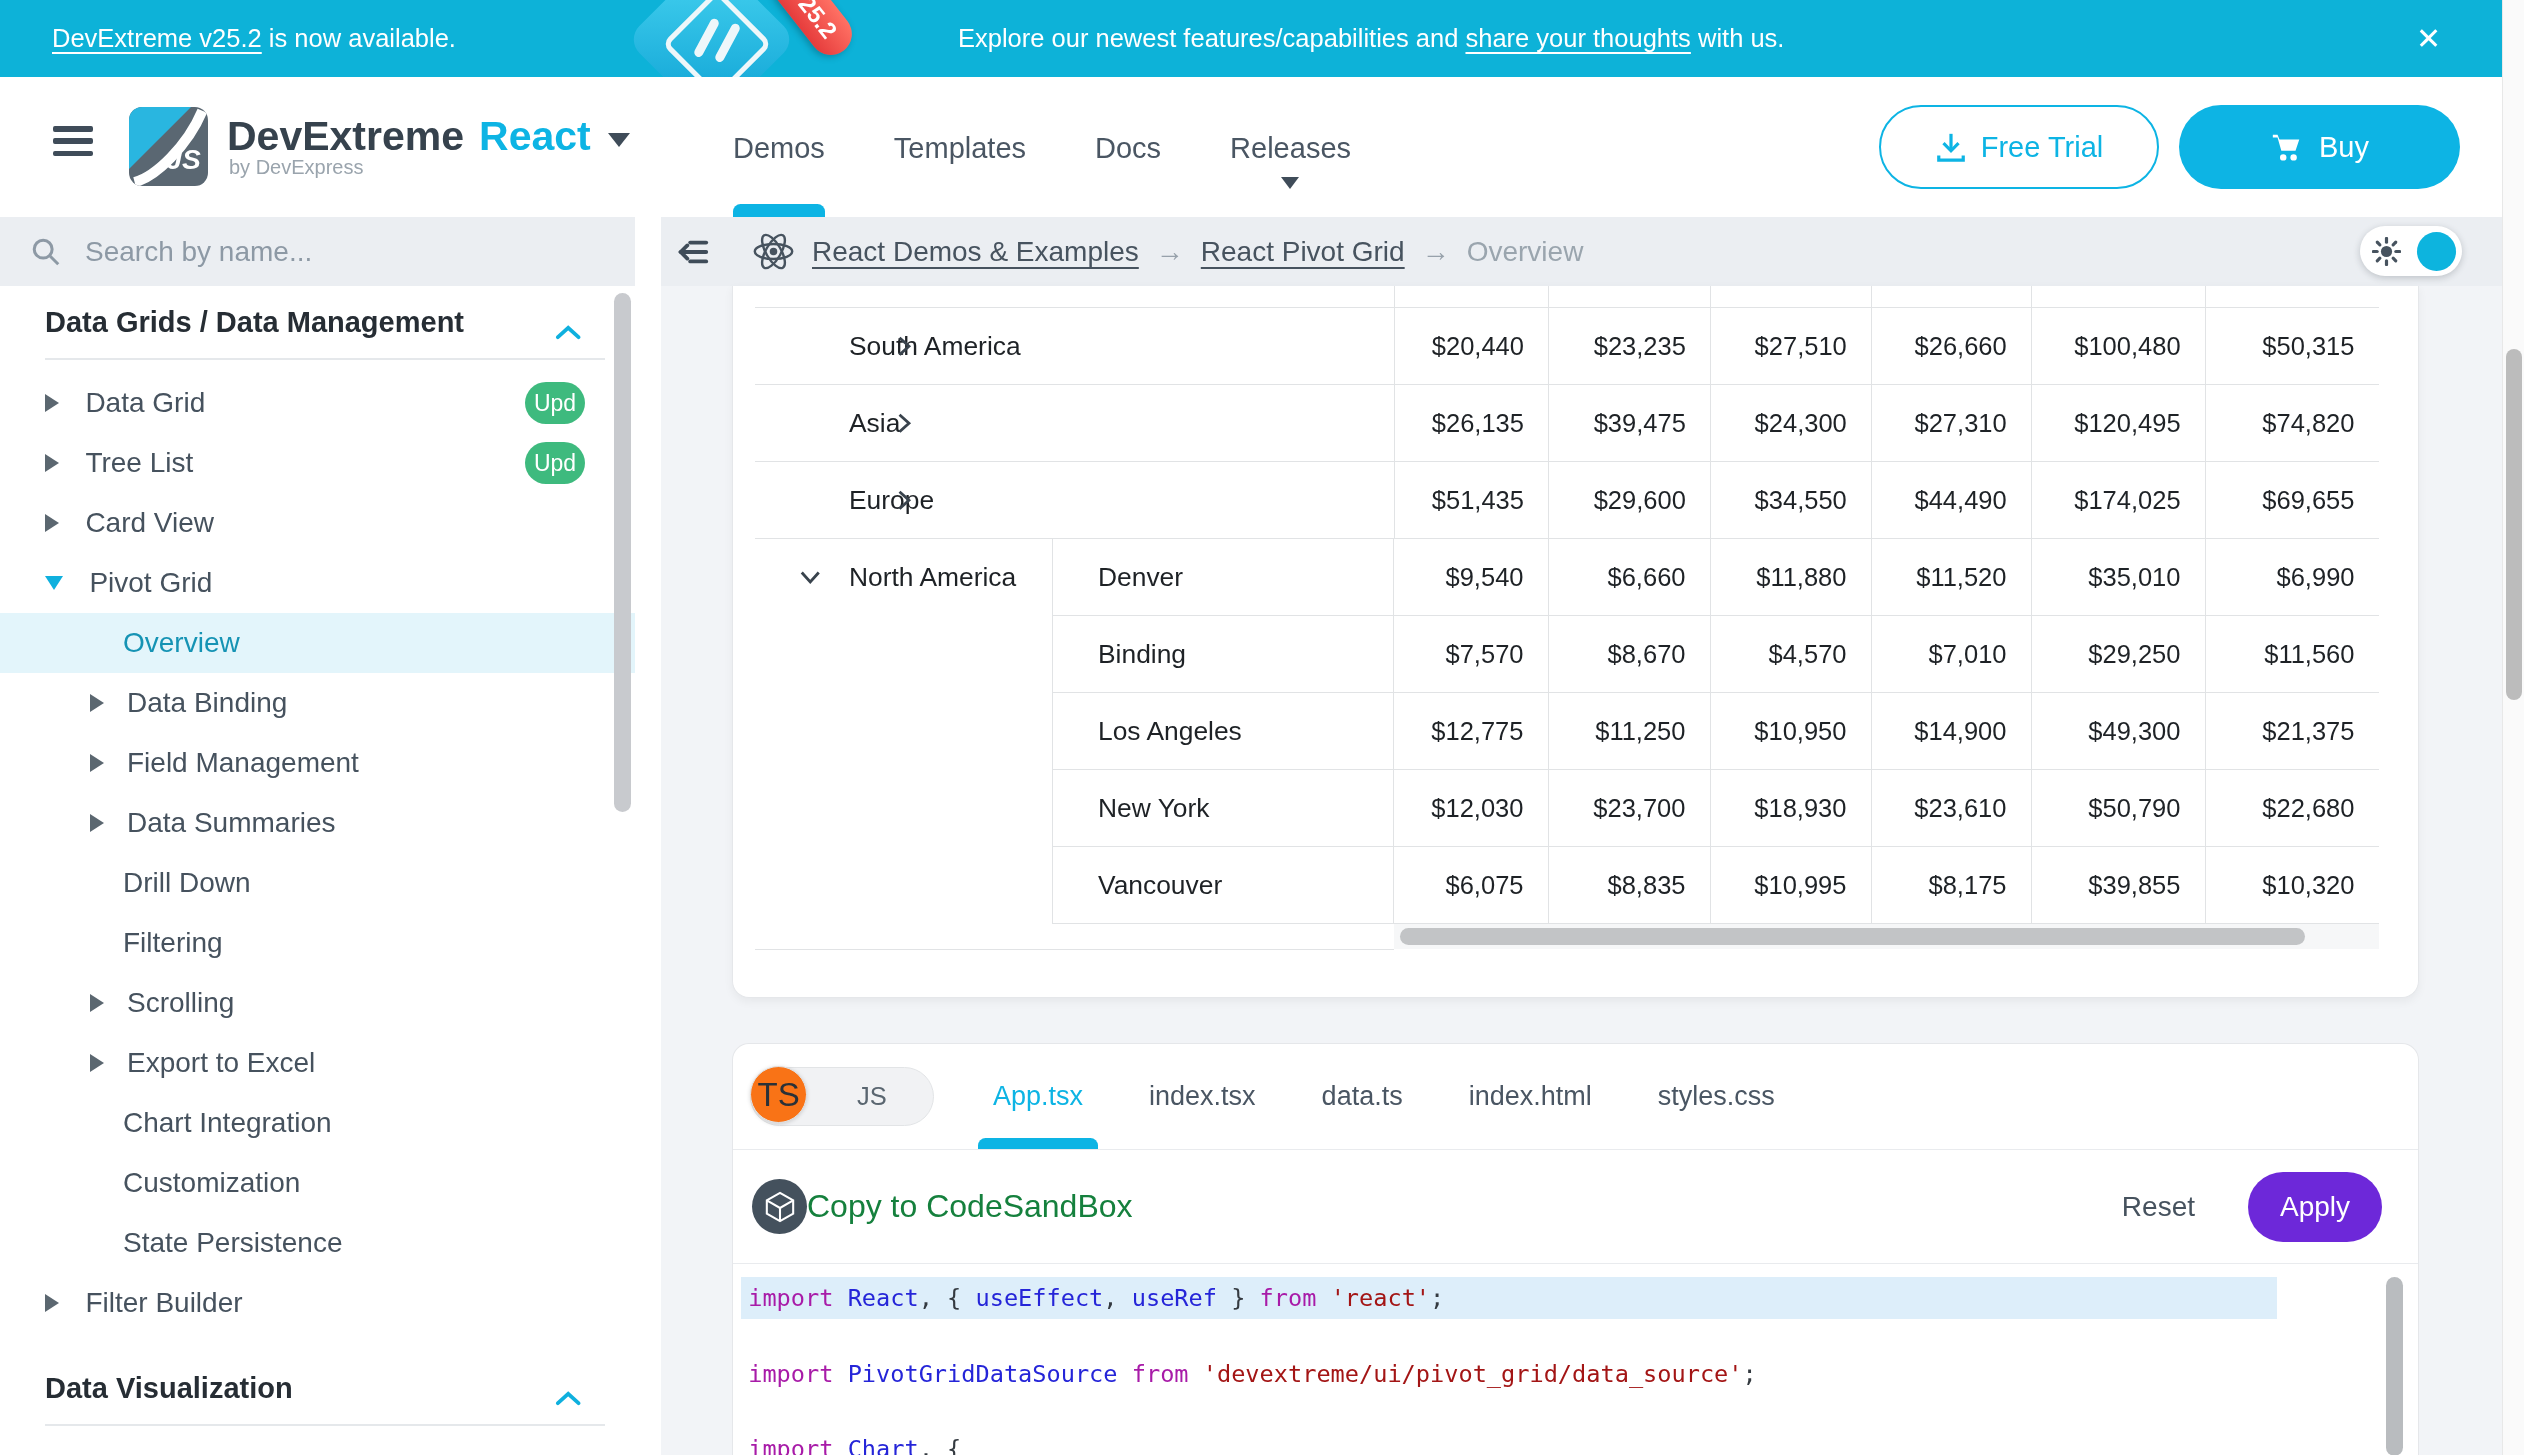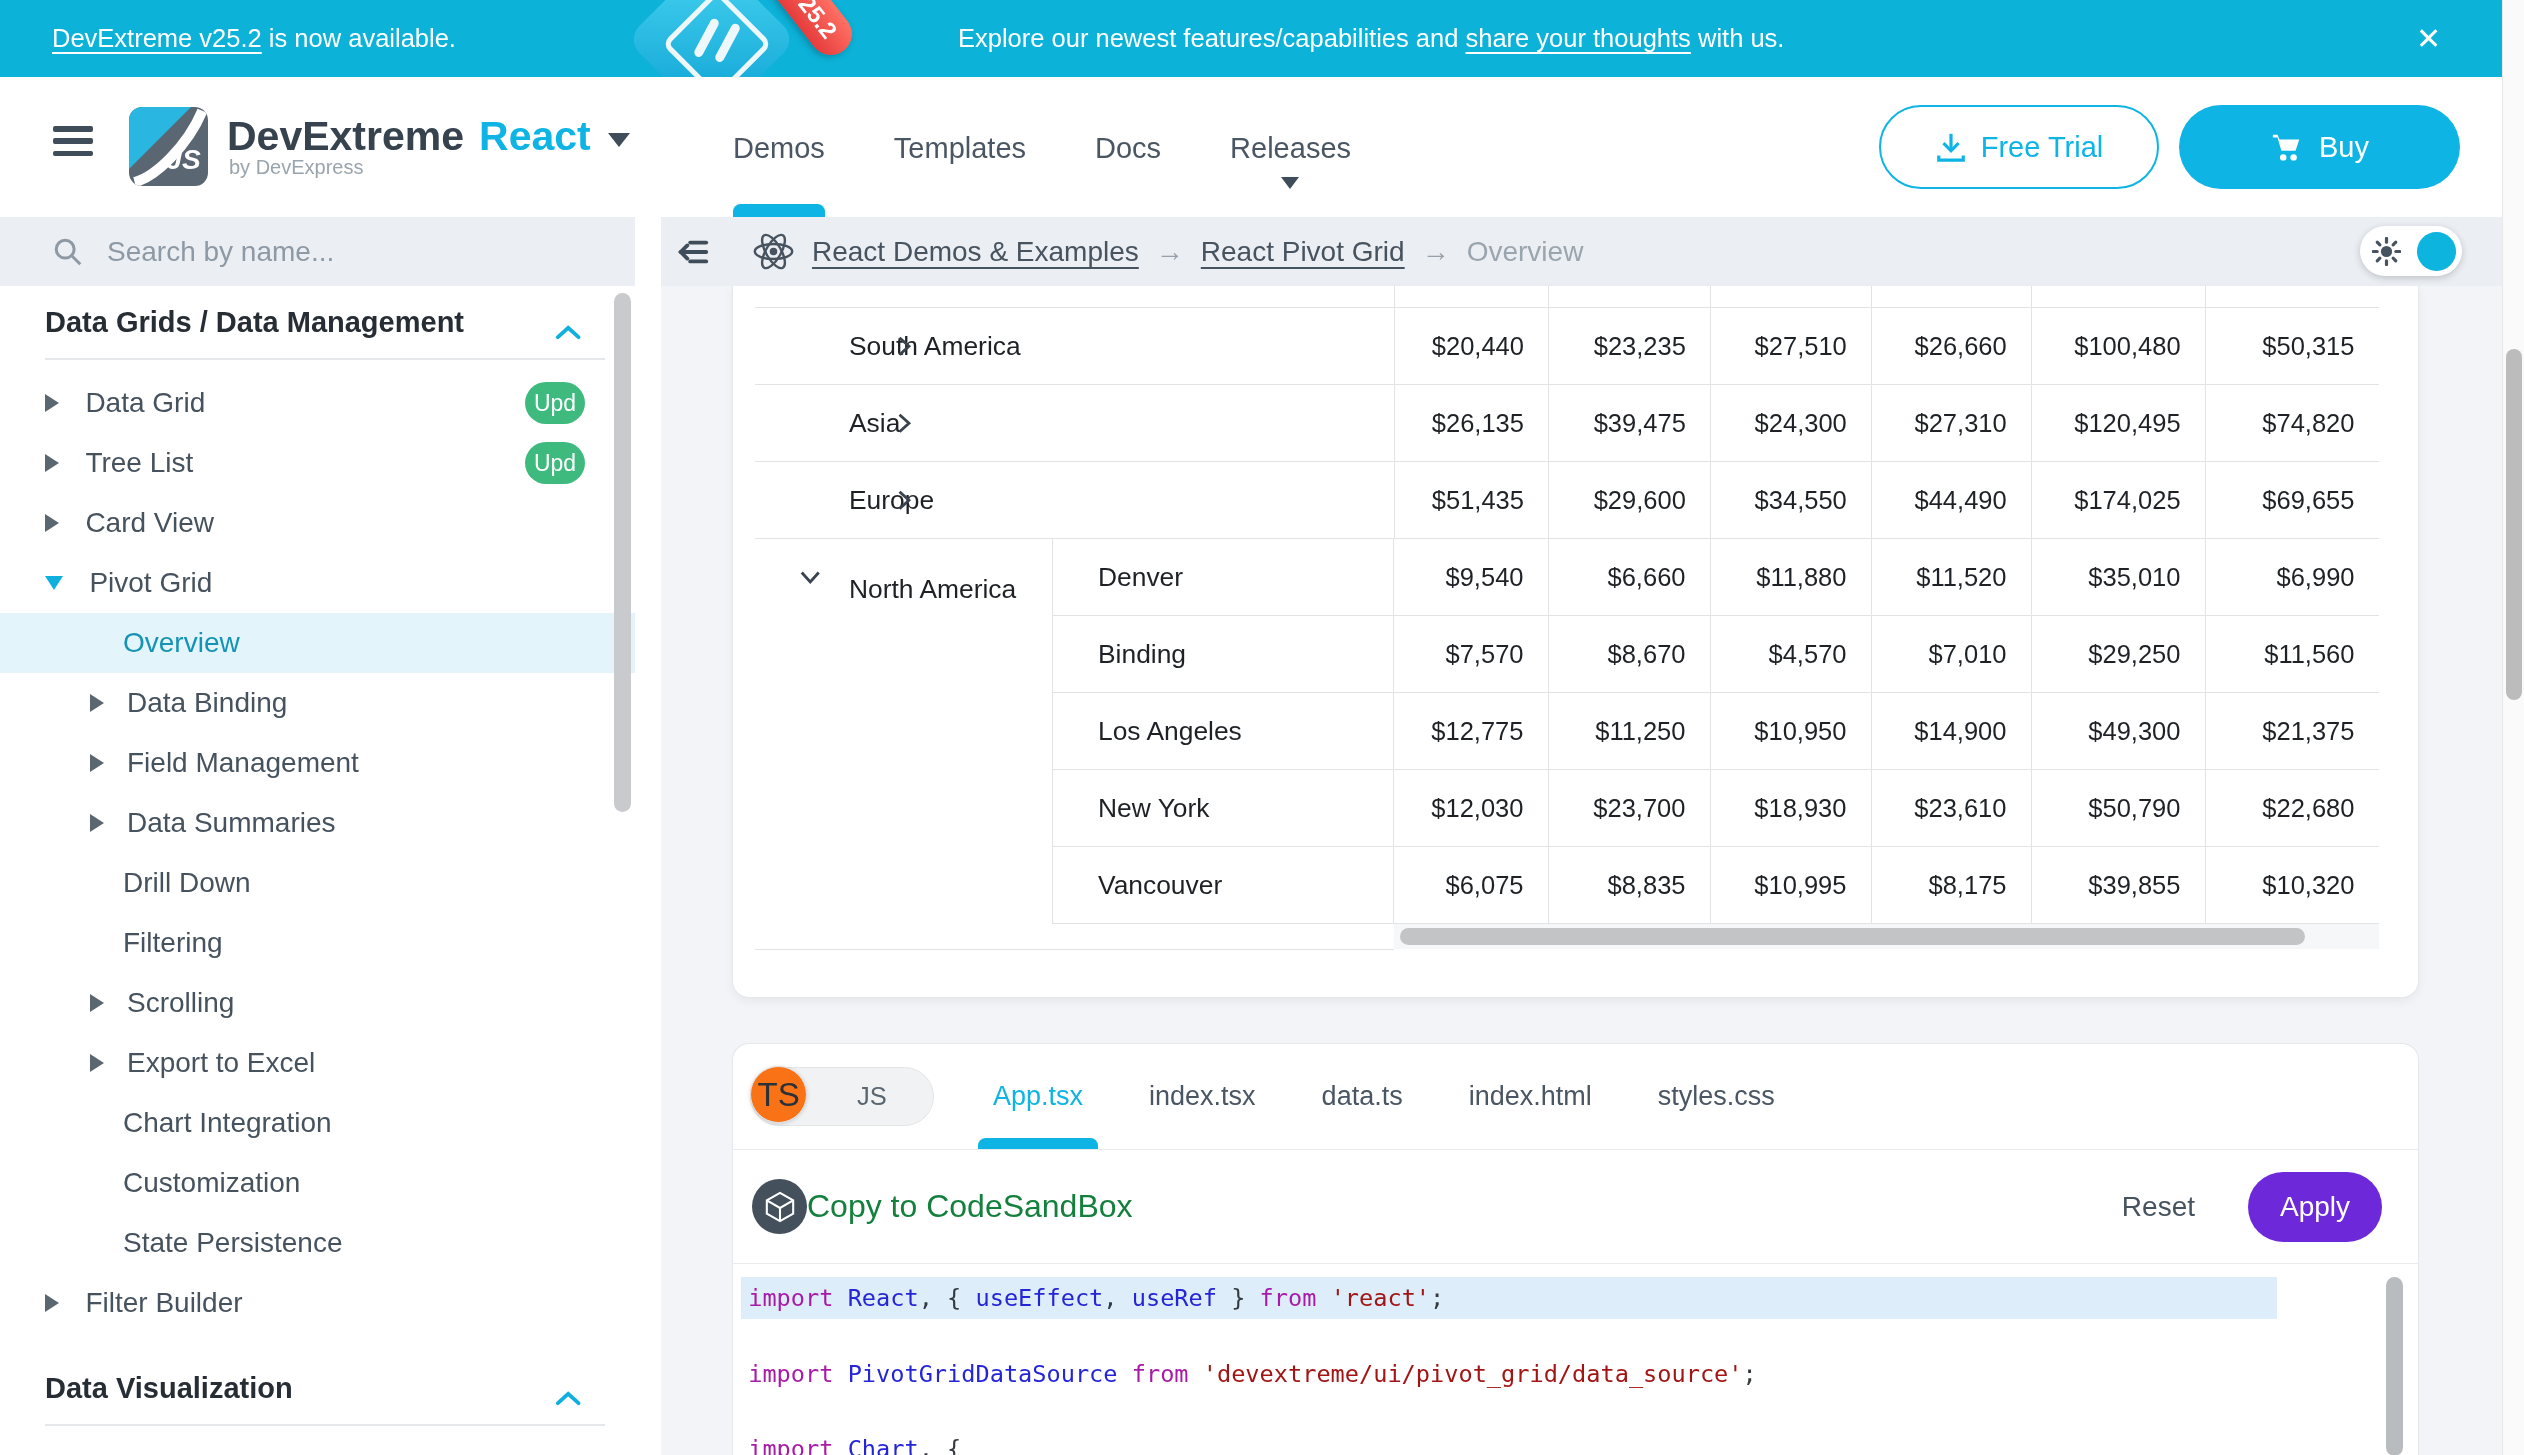--- a/index.html
+++ b/index.html
@@ -47,21 +47,21 @@
   .crumbs{margin-left:17px;display:flex;align-items:center;gap:17px;font-size:28px;white-space:nowrap}
   .crumb-link{color:#47535f;text-decoration:underline;text-underline-offset:5.7px;cursor:pointer}
   .crumb-last{color:#9aa5ae}
   .crumb-sep{color:#97a1ab}
   .theme-toggle{position:absolute;right:40px;top:9.4px;width:102px;height:50px;border-radius:943px;background:#fff;
                 box-shadow:0 1.9px 7.6px rgba(31,41,51,.22);cursor:pointer}
   .theme-knob{position:absolute;right:5.7px;top:5.7px;width:39px;height:39px;border-radius:50%;background:#0db4de}
   .theme-sun{position:absolute;left:12.3px;top:10.4px}
   
   .sidebar{position:absolute;left:0;top:217px;width:661px;height:1239px;background:#fff}
-  .search{width:635px;height:69px;background:#ebeef2;display:flex;align-items:center;padding-left:52px;gap:23px;box-sizing:border-box;cursor:text}
+  .search{width:635px;height:69px;background:#ebeef2;display:flex;align-items:center;padding-left:30px;gap:23px;box-sizing:border-box;cursor:text}
   .search-ph{font-size:28px;color:#8d99a5}
   .sideitems{position:relative;width:635px}
   .sec-header{height:72px;display:flex;align-items:center;padding-left:45px;position:relative;
               font-size:29px;font-weight:bold;color:#262d34;cursor:pointer}
   .sec-header .chev{position:absolute;left:555px;top:28px}
   .sec-div{height:1.9px;background:#e5e8eb;margin:0 30px 0 45px}
   .srow{height:60px;display:flex;align-items:center;position:relative;font-size:28px;color:#46525e;cursor:pointer;box-sizing:border-box}
   .srow.sel{background:#e3f5fb;color:#1593b4}
   .tri-r{width:0;height:0;border-left:14px solid #5b6770;border-top:9.4px solid transparent;border-bottom:9.4px solid transparent}
   .tri-d{width:0;height:0;border-top:14px solid #0fb0de;border-left:9.4px solid transparent;border-right:9.4px solid transparent}
@@ -74,21 +74,21 @@
             border:1.9px solid #e5e7ea;border-top:none;border-radius:0 0 17px 17px;box-shadow:0 3.8px 9.4px rgba(0,0,0,.05)}
   .pivot{position:absolute;left:22px;top:0;width:1624px;font-size:25.5px;color:#1e2226}
   .prow{display:flex;border-bottom:1.9px solid #e1e3e5;align-items:stretch}
   .lcell{width:639px;position:relative;display:flex;align-items:center;box-sizing:border-box}
   .lcell .chev{position:absolute;left:43px;top:50%;margin-top:-12.3px}
   .lcell span{padding-left:94px;font-size:26.4px}
   .vcell{box-sizing:border-box;border-left:1.9px solid #e1e3e5;display:flex;align-items:center;justify-content:flex-end;padding-right:24.5px}
   .nablock{display:flex;position:relative}
   .na-region{width:299px;border-right:1.9px solid #e1e3e5;box-sizing:border-box;position:relative}
   .na-region .chev{position:absolute;left:43px;top:26.4px}
-  .na-region span{position:absolute;left:94px;top:35px;font-size:26.4px}
+  .na-region span{position:absolute;left:94px;top:23px;font-size:26.4px}
   .na-col{display:flex;flex-direction:column}
   .crow{display:flex;height:77px;border-bottom:1.9px solid #e1e3e5;box-sizing:border-box}
   .ccell{width:340px;display:flex;align-items:center;padding-left:45px;box-sizing:border-box;font-size:26.4px}
   .crow .vcell:first-of-type{border-left:none}
   .striprow{display:flex}
   .strip-label{width:639px;height:26.4px;border-bottom:1.9px solid #e1e3e5;box-sizing:border-box}
   .strip-track{width:985px;height:24.5px;background:#f6f7f8;position:relative}
   .hthumb{position:absolute;left:5.7px;top:3.8px;width:905px;height:17px;border-radius:8.5px;background:#c2c4c6;cursor:pointer}
   
   .codecard{position:absolute;left:71px;top:757px;width:1687px;height:413px;background:#fff;box-sizing:border-box;

